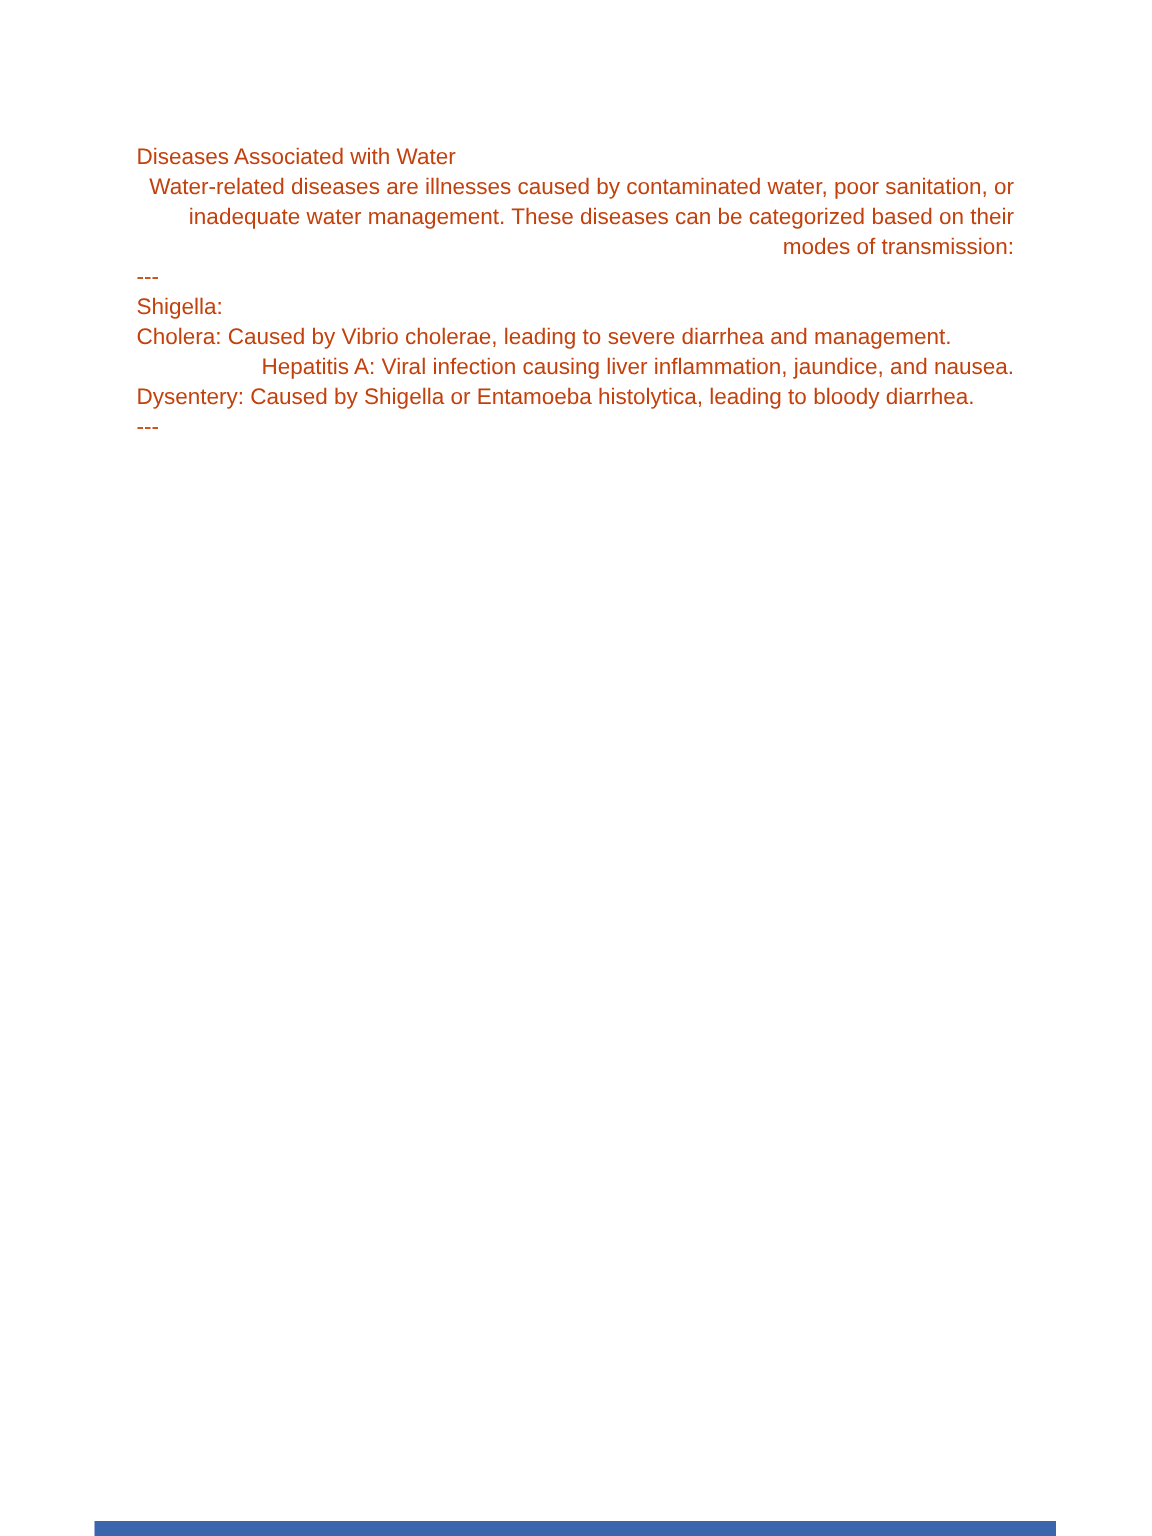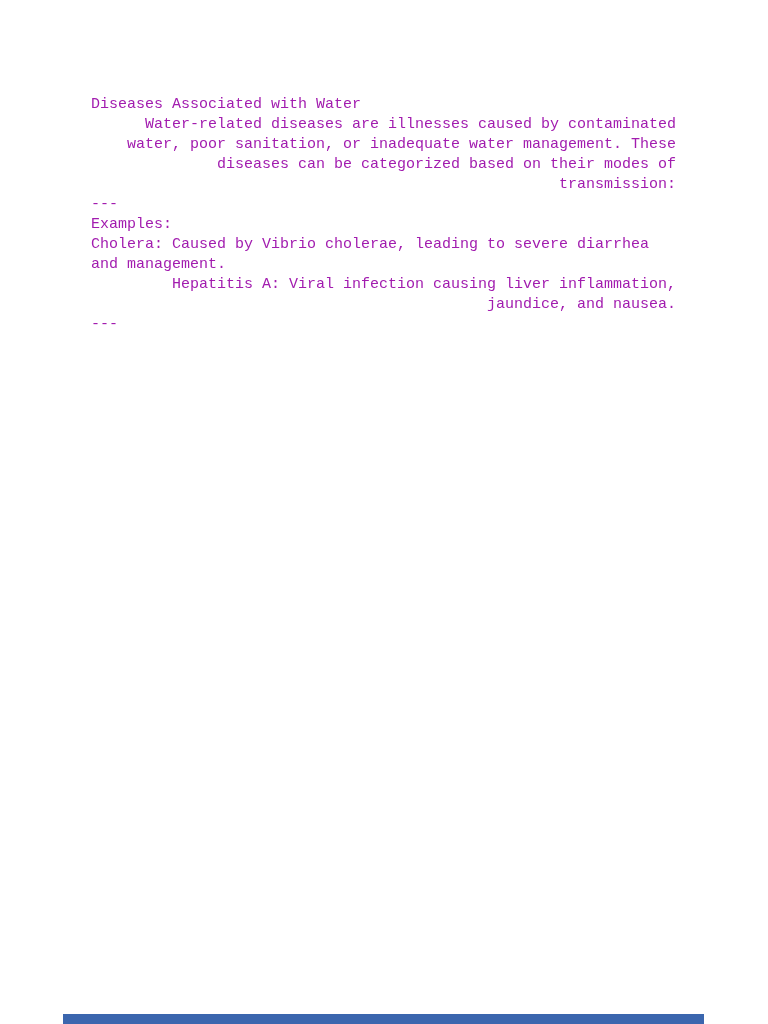--- a/index.html
+++ b/index.html
@@ -8,22 +8,22 @@
     background: #ffffff;
     width: 768px;
     height: 1024px;
     overflow: hidden;
   }
   .page {
     position: relative;
     width: 768px;
     height: 1024px;
     background: #ffffff;
-    font-family: Liberation Mono, monospace;
-    color: #a21caf;
+    font-family: Liberation Sans, sans-serif;
+    color: #c2410c;
   }
   .doc-content {
     position: absolute;
     top: 95px;
     left: 91px;
     right: 92px;
     font-size: 15px;
     line-height: 20px;
   }
   .doc-content p {
@@ -58,26 +58,27 @@
   <div class="doc-content">
 
     <p class="block-title">Diseases Associated with Water</p>
 
     <p class="block-intro">Water-related diseases are illnesses caused by contaminated water, poor sanitation, or inadequate water management. These diseases can be categorized based on their modes of transmission:</p>
 
     <p class="block-divider-1">---</p>
 
 
 
-    <p class="block-examples">Examples:</p>
+    <p class="block-examples">Shigella:</p>
 
     <p class="block-ex-1">Cholera: Caused by Vibrio cholerae, leading to severe diarrhea and management.</p>
 
 
     <p class="block-ex-3">Hepatitis A: Viral infection causing liver inflammation, jaundice, and nausea.</p>
 
+    <p class="block-ex-4">Dysentery: Caused by Shigella or Entamoeba histolytica, leading to bloody diarrhea.</p>
 
     <p class="block-divider-2">---</p>
 
   </div>
 
   <div class="bottom-blue-bar"></div>
 </div>
 
 </body></html>

